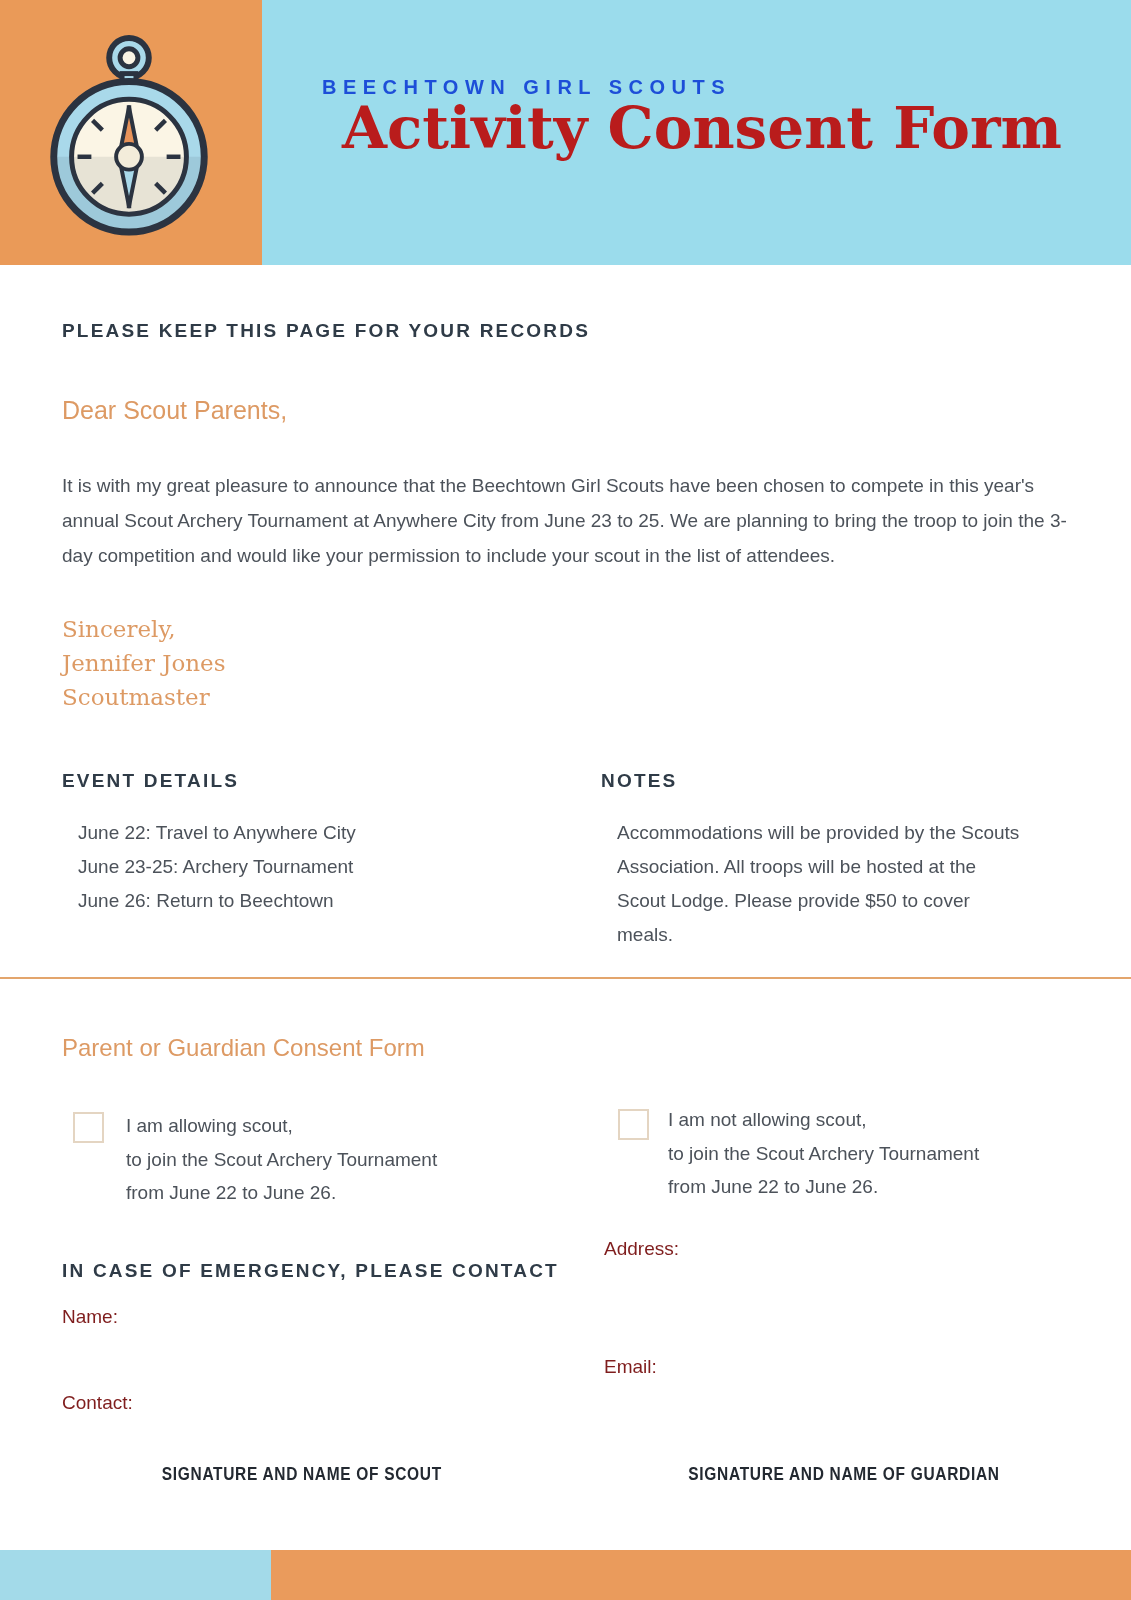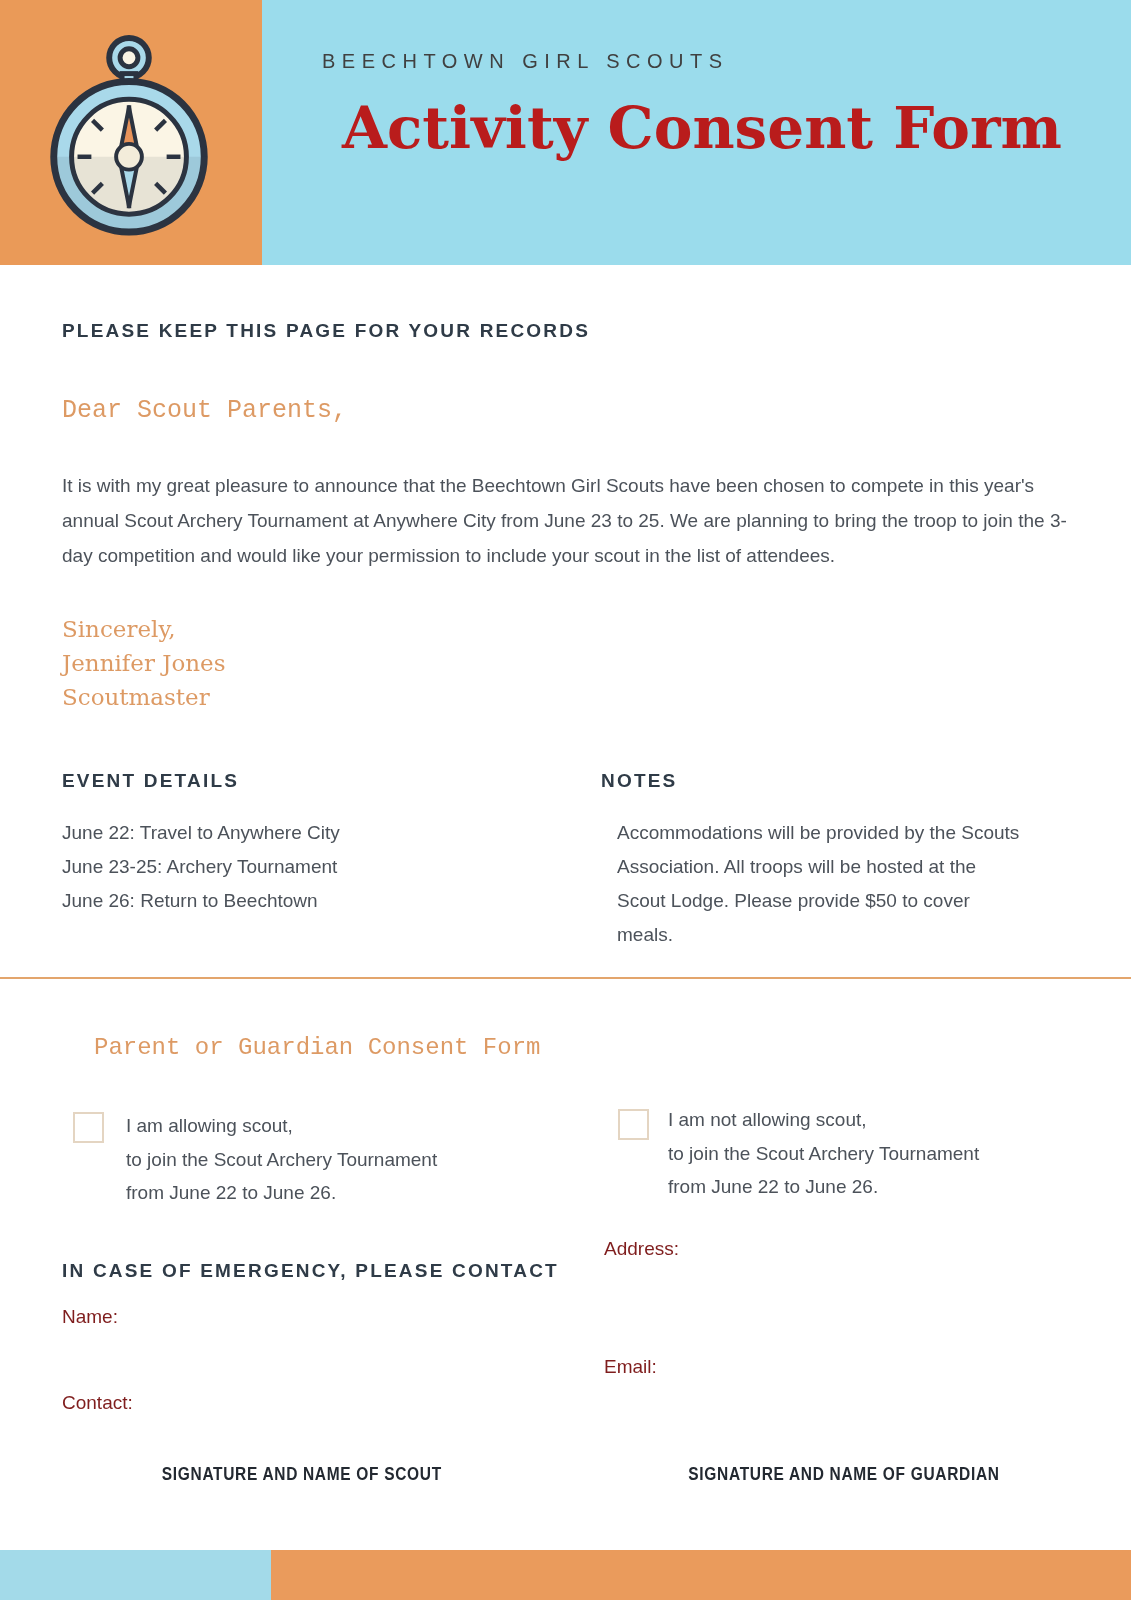--- a/index.html
+++ b/index.html
@@ -5,51 +5,51 @@
   html,body{margin:0;padding:0;background:#ffffff;}
   .page{
     position:relative;width:1131px;height:1600px;background:#ffffff;
     font-family:"Liberation Sans",sans-serif;overflow:hidden;
   }
   
   .header-orange{position:absolute;left:0;top:0;width:262px;height:265px;background:#EA9A58;}
   .header-blue{position:absolute;left:262px;top:0;width:869px;height:265px;background:#9BDCEC;}
   .compass{position:absolute;left:30px;top:28px;width:198px;height:208px;}
   .org-line{
-    position:absolute;left:60px;top:50px;font-size:20px;letter-spacing:6.5px;
-    color:#404040;font-weight:400;white-space:nowrap;
+    position:absolute;left:60px;top:76px;font-size:20px;letter-spacing:6.5px;
+    color:#1d4ed8;font-weight:700;white-space:nowrap;
   }
   .main-title{
     position:absolute;left:56px;top:94px;
     font-family:"DejaVu Serif","Liberation Serif",serif;font-weight:700;
     font-size:58px;color:#b91c1c;white-space:nowrap;margin-left:24px;
   }
   
   .caps-heading{
     position:absolute;font-size:19px;font-weight:700;letter-spacing:2.2px;
     color:#2F3B47;white-space:nowrap;
   }
   .serif-orange{
-    position:absolute;font-family:Liberation Mono, monospace;
+    position:absolute;font-family:Liberation Sans, sans-serif;
     color:#DD9A64;white-space:nowrap;
   }
   .body-text{color:#4C525A;font-size:19px;line-height:35px;}
   .paragraph{position:absolute;left:62px;top:468px;width:1008px;}
   .closing{position:absolute;left:62px;top:612px;font-family:"DejaVu Serif","Liberation Serif",serif;
     color:#DD9A64;font-size:23px;line-height:34px;}
   
   .col-left{position:absolute;left:62px;top:770px;width:480px;}
   .col-right{position:absolute;left:601px;top:770px;width:443px;}
   .col-heading{font-size:19px;font-weight:700;letter-spacing:2.2px;color:#2F3B47;margin:0 0 24px 0;}
-  .col-list{margin:0;padding:0;list-style:none;font-size:19px;line-height:34px;color:#4C525A;}
+  .col-list{margin:16px;padding:0;list-style:none;font-size:19px;line-height:34px;color:#4C525A;}
   .col-para{margin:16px;font-size:19px;line-height:34px;color:#4C525A;}
   
   .divider{position:absolute;left:0;top:977px;width:1131px;height:0;border-top:2px solid #E3A56C;}
   
-  .consent-heading{left:62px;top:1034px;font-size:24px;margin-left:32px;}
+  .consent-heading{left:62px;top:1034px;font-size:24px;}
   .checkbox{
     position:absolute;width:31px;height:31px;background:#ffffff;
     border:2px solid #E4D5C2;box-sizing:border-box;cursor:pointer;
   }
   .checkbox-allow{left:73px;top:1112px;}
   .checkbox-notallow{left:618px;top:1109px;}
   .consent-text{position:absolute;font-size:19px;line-height:33.5px;color:#4C525A;}
   .consent-text-allow{left:126px;top:1109px;}
   .consent-text-notallow{left:668px;top:1103px;}
   

